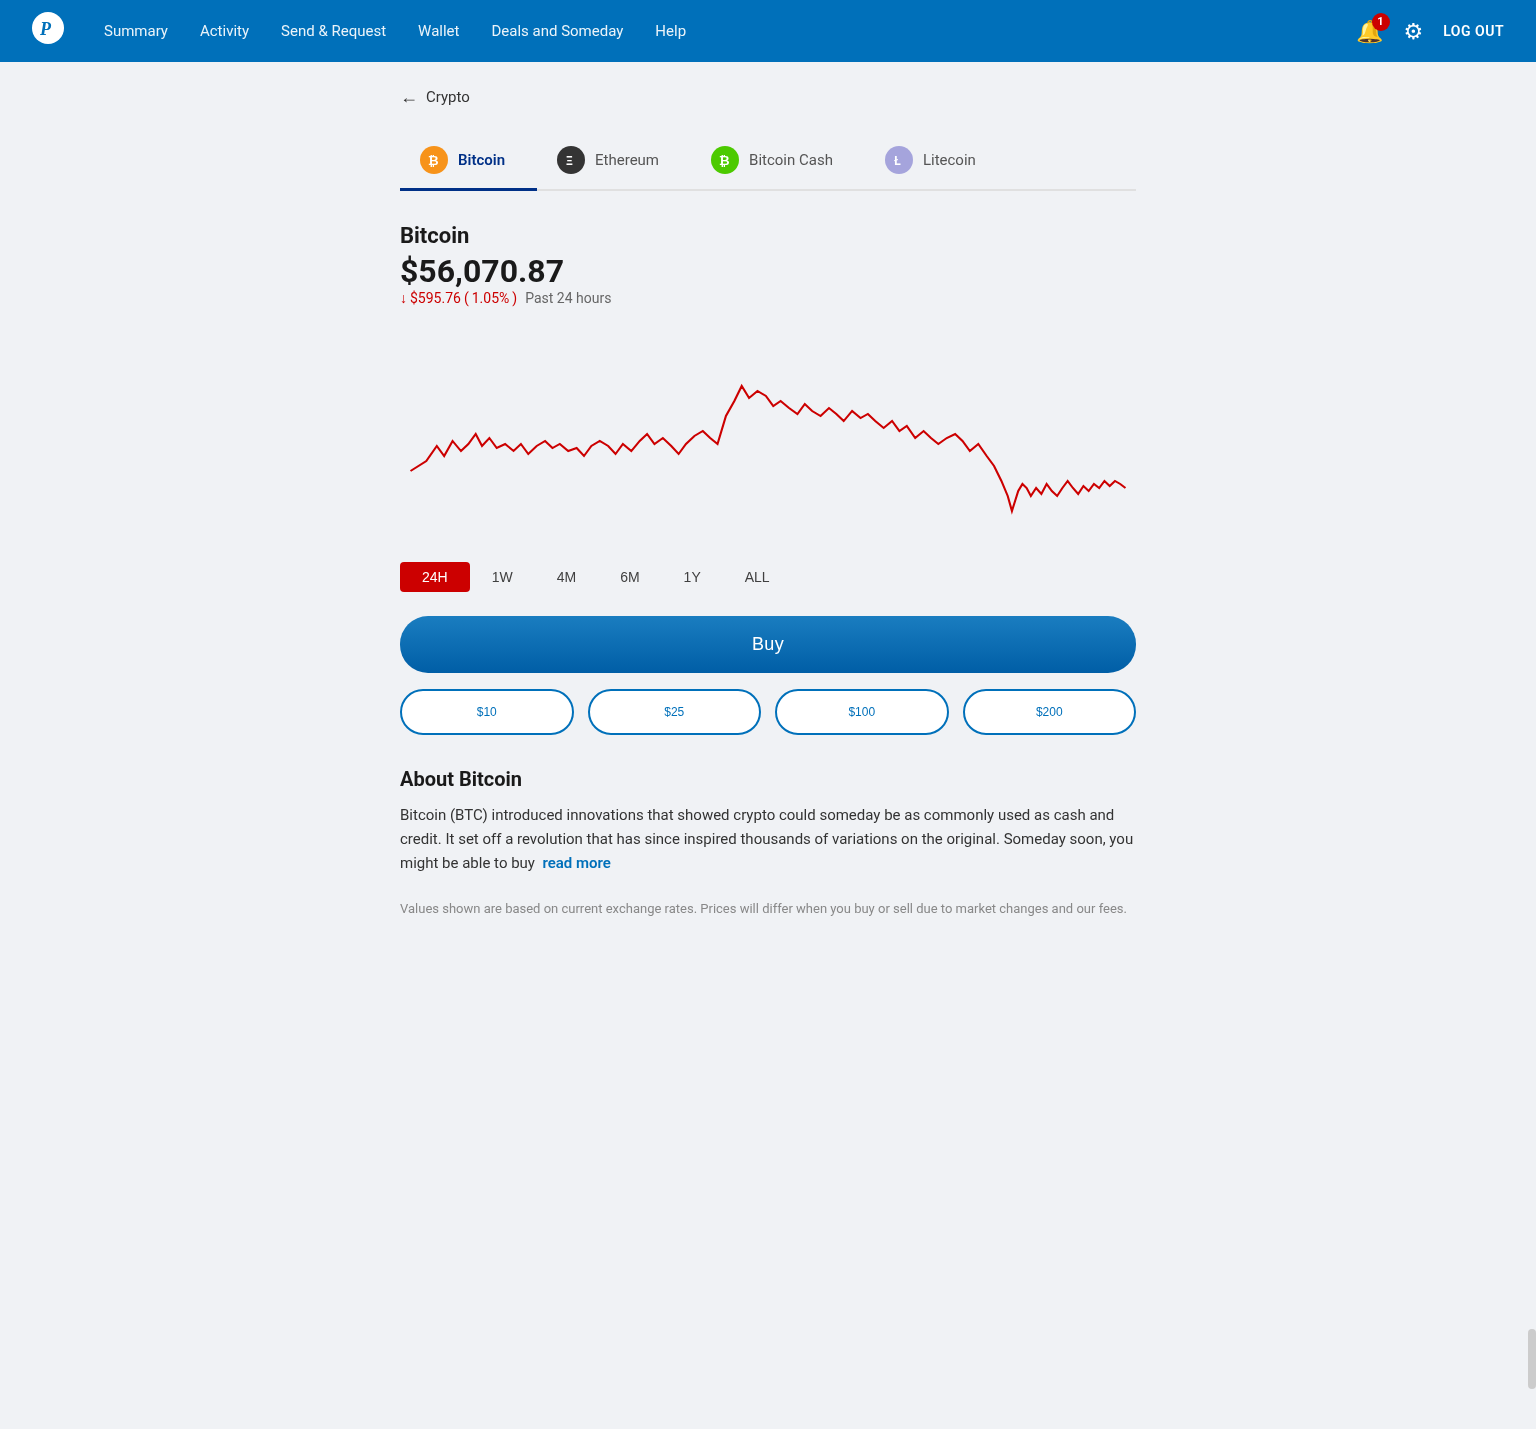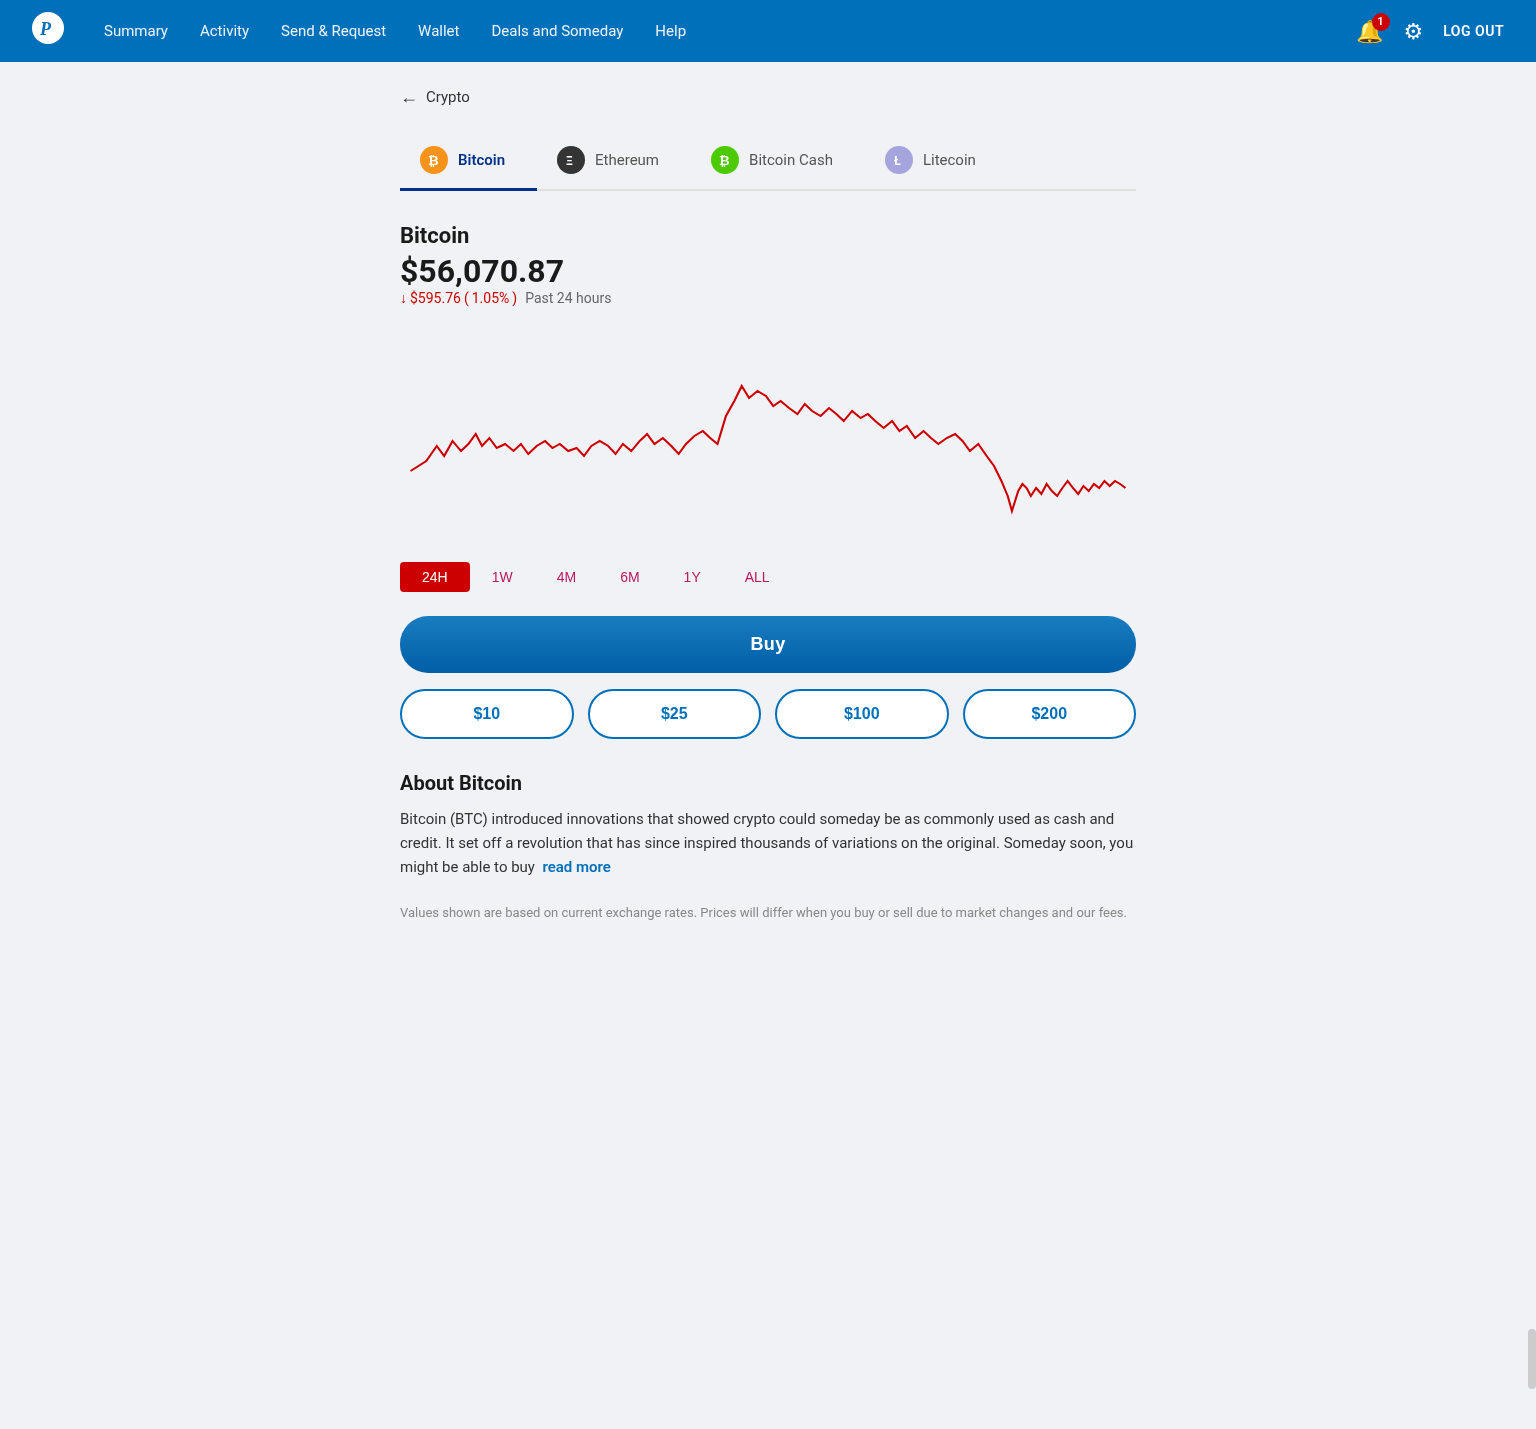--- a/index.html
+++ b/index.html
@@ -184,59 +184,59 @@
       gap: 0;
       margin-bottom: 24px;
       align-items: center;
     }
     .time-btn {
       padding: 7px 22px;
       border: none;
       background: transparent;
       cursor: pointer;
       font-size: 14px;
-      color: #be185d;
+      color: #404040;
       border-radius: 4px;
       font-weight: 500;
     }
     .time-btn.active {
       background: #cc0000;
       color: white;
       border-radius: 4px;
     }
 
     
     .buy-btn {
       width: 100%;
       background: linear-gradient(180deg, #1a7dc0 0%, #005ea6 100%);
       color: white;
       border: none;
       border-radius: 28px;
       padding: 18px;
       font-size: 18px;
-      font-weight: 700;
+      font-weight: 400;
       cursor: pointer;
       margin-bottom: 16px;
       letter-spacing: 0.3px;
     }
 
     
     .quick-amounts {
       display: flex;
       gap: 14px;
       margin-bottom: 32px;
     }
     .amount-btn {
       flex: 1;
       border: 2px solid #0070ba;
       background: white;
       border-radius: 28px;
       padding: 14px;
-      font-size: 16px;
-      font-weight: 700;
+      font-size: 12px;
+      font-weight: 400;
       color: #0070ba;
       cursor: pointer;
       text-align: center;
     }
 
     
     .about-section {
       margin-bottom: 24px;
     }
     .about-title {

